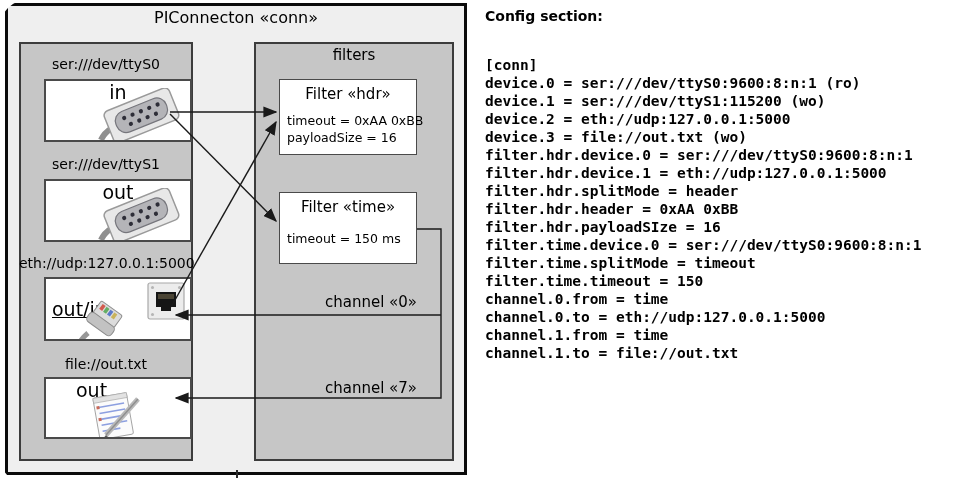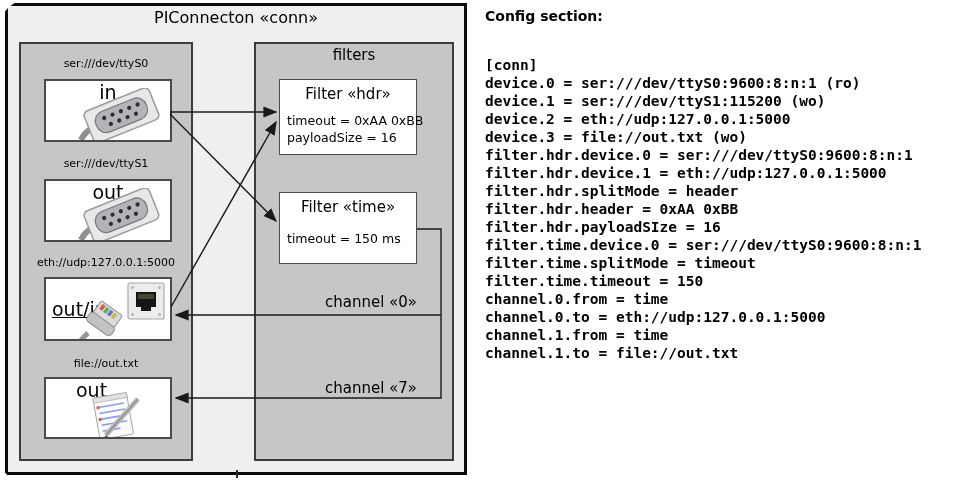--- a/index.html
+++ b/index.html
@@ -20,24 +20,24 @@
     position:absolute;background:#c6c6c6;border:2px solid #3c3c3c;box-sizing:border-box;
   }
   .devices-panel{left:19px;top:42px;width:174px;height:419px;}
   .filters-panel{left:254px;top:42px;width:200px;height:419px;}
   .filters-title{
     position:absolute;left:254px;top:47px;width:200px;text-align:center;
     font-size:15px;line-height:17px;
   }
   .dev-label{
     position:absolute;left:19px;width:174px;text-align:center;
-    font-size:11px;line-height:16px;white-space:nowrap;
+    font-size:14px;line-height:16px;white-space:nowrap;
   }
   .dev-box{
-    position:absolute;left:44px;width:128px;background:#ffffff;
+    position:absolute;left:44px;width:148px;background:#ffffff;
     border:2px solid #4a4a4a;box-sizing:border-box;overflow:hidden;
   }
   .dir-label{font-size:19px;line-height:20px;}
   .dir-center{position:absolute;left:0;right:0;top:1px;text-align:center;}
   .dir-left{position:absolute;left:6px;top:20px;text-decoration:underline;}
   .dir-mid{position:absolute;left:30px;top:1px;}
   .icon{position:absolute;}
   .filter-box{
     position:absolute;left:279px;width:138px;background:#ffffff;
     border:1.5px solid #4a4a4a;box-sizing:border-box;

